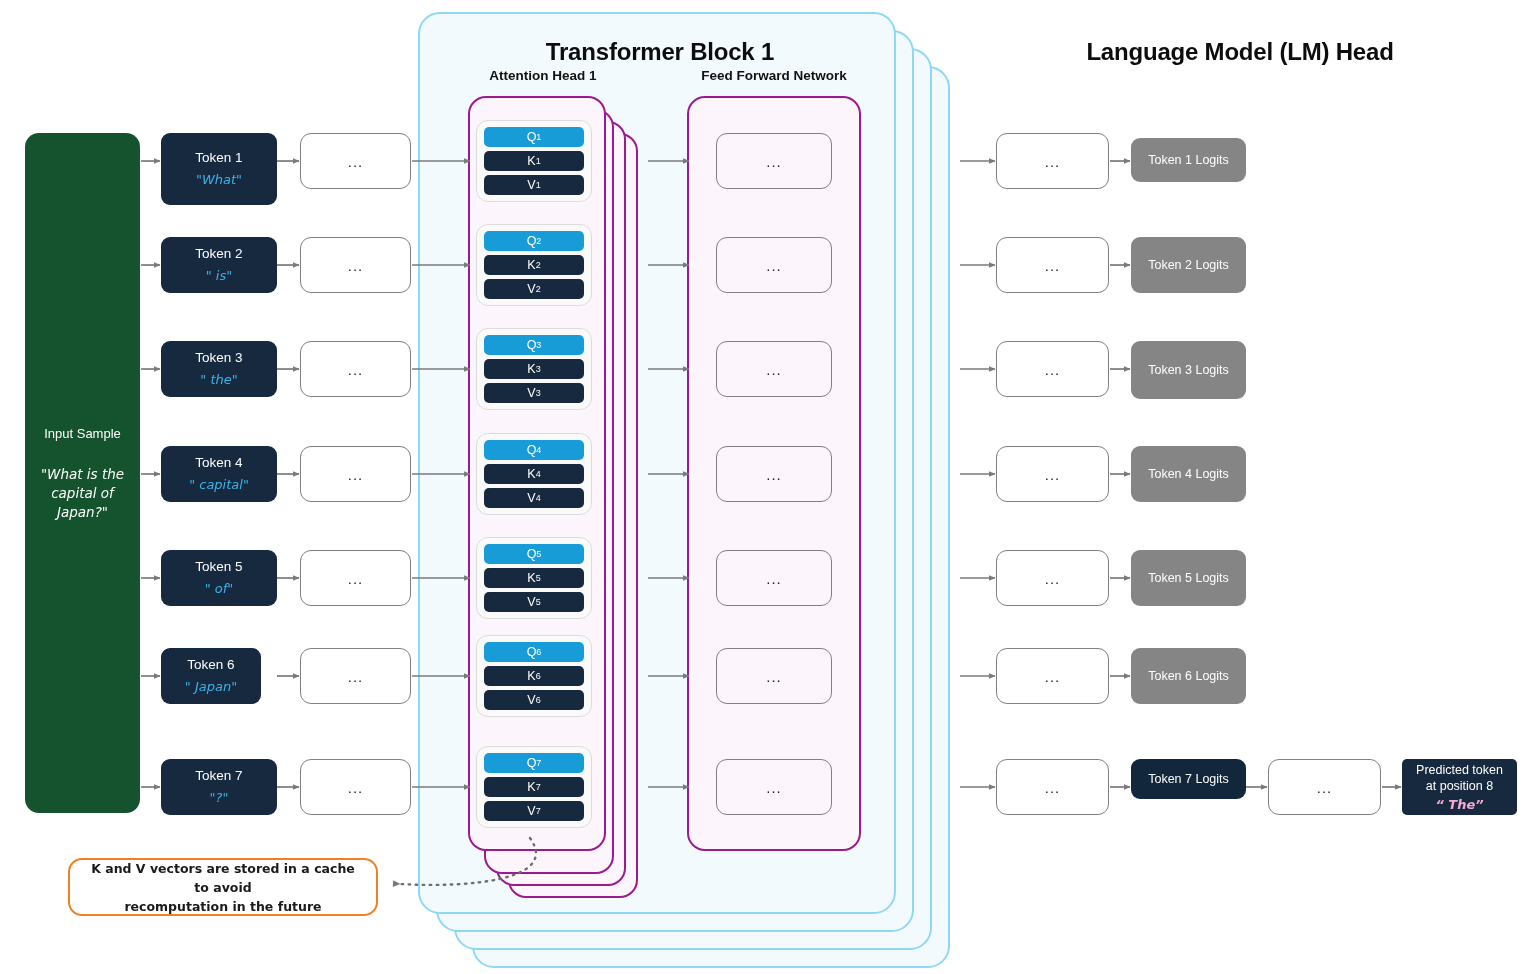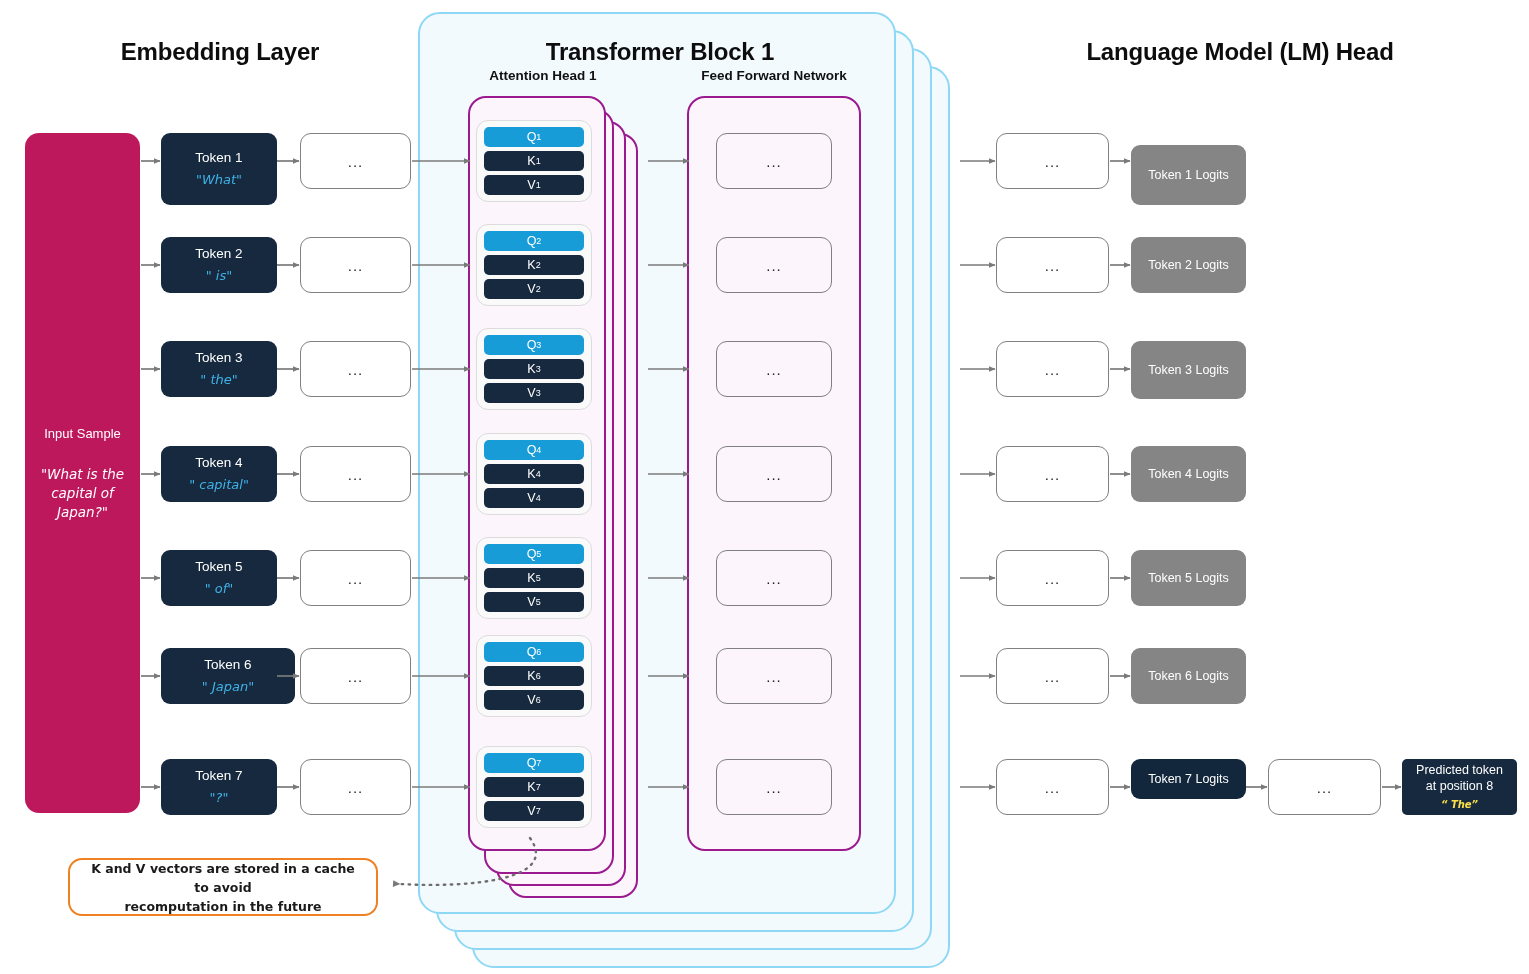--- a/index.html
+++ b/index.html
@@ -42,21 +42,21 @@
   .ffn-box{
     position:absolute;border:2.5px solid #9B1A8F;border-radius:18px;
     background:#FDF5FC;box-sizing:border-box;z-index:8;
   }
 
   
   .box{position:absolute;box-sizing:border-box;display:flex;
        flex-direction:column;align-items:center;justify-content:center;}
 
   .input-panel{
-    background:#be185d;border-radius:14px;color:#fff;z-index:5;
+    background:#14532d;border-radius:14px;color:#fff;z-index:5;
     padding:0 8px;text-align:center;gap:7px;
   }
   .input-panel .lbl{font-size:13px;line-height:17px;margin-bottom:16px;}
   .input-panel .sample{
     font-family:"DejaVu Sans",sans-serif;font-size:13.5px;line-height:19px;
     font-style:italic;
   }
 
   .token-box{
     background:#16293F;border-radius:9px;color:#ffffff;z-index:5;
@@ -78,22 +78,22 @@
     font-size:12.5px;z-index:5;
   }
   .logit-box.active{background:#12263C;}
 
   .pred-box{
     background:#16293F;border-radius:5px;color:#ffffff;z-index:5;
     text-align:center;padding:0 6px;
   }
   .pred-box .p-l1{font-size:12.5px;line-height:16px;}
   .pred-box .p-tok{
-    font-family:"DejaVu Sans",sans-serif;font-size:10px;line-height:17px;
-    color:#fde047;font-style:italic;font-weight:bold;margin-top:2px;
+    font-family:"DejaVu Sans",sans-serif;font-size:13px;line-height:17px;
+    color:#f9a8d4;font-style:italic;font-weight:bold;margin-top:2px;
   }
 
   
   .qkv-card{
     position:absolute;background:#FAFAFA;border:1.8px solid #DCDCDC;
     border-radius:12px;box-sizing:border-box;z-index:16;
     display:flex;flex-direction:column;justify-content:center;align-items:center;
   }
   .qkv-row{
     width:100px;height:20px;border-radius:5px;color:#ffffff;
@@ -119,21 +119,20 @@
 </head>
 <body>
 
 <div class="stage">
 
   <div class="tb-layer tb-b3" style="left:472px;top:66px;width:478px;height:902px;"></div>
   <div class="tb-layer tb-b2" style="left:454px;top:48px;width:478px;height:902px;"></div>
   <div class="tb-layer tb-b1" style="left:436px;top:30px;width:478px;height:902px;"></div>
   <div class="tb-layer tb-front" style="left:418px;top:12px;width:478px;height:902px;"></div>
 
-  <div class="sect-title" style="left:0px;top:38px;width:440px;z-index:25;">Embedding Layer</div>
 
   <div class="sect-title" style="left:430px;top:38px;width:460px;z-index:25;">Transformer Block 1</div>
 
   <div class="sect-title" style="left:960px;top:38px;width:560px;z-index:25;">Language Model (LM) Head</div>
 
   <div class="sub-title" style="left:438px;top:68px;width:210px;z-index:25;">Attention Head 1</div>
 
   <div class="sub-title" style="left:668px;top:68px;width:212px;z-index:25;">Feed Forward Network</div>
 
   <div class="ah-layer ah-b3" style="left:508px;top:133px;width:130px;height:765px;"></div>
@@ -227,21 +226,21 @@
     <div class="t-val">" the"</div>
   </div>
   <div class="box token-box" style="left:161px;top:446px;width:116px;height:56px;">
     <div class="t-name">Token 4</div>
     <div class="t-val">" capital"</div>
   </div>
   <div class="box token-box" style="left:161px;top:550px;width:116px;height:56px;">
     <div class="t-name">Token 5</div>
     <div class="t-val">" of"</div>
   </div>
-  <div class="box token-box" style="left:161px;top:648px;width:134px;height:56px;">
+  <div class="box token-box" style="left:161px;top:648px;width:100px;height:56px;">
     <div class="t-name">Token 6</div>
     <div class="t-val">" Japan"</div>
   </div>
   <div class="box token-box" style="left:161px;top:759px;width:116px;height:56px;">
     <div class="t-name">Token 7</div>
     <div class="t-val">"?"</div>
   </div>
 
   <div class="box ellipsis-box" style="left:300px;top:133px;width:111px;height:56px;">
       <span>...</span>
@@ -401,21 +400,21 @@
   <div class="box ellipsis-box" style="left:996px;top:550px;width:113px;height:56px;">
       <span>...</span>
     </div>
   <div class="box ellipsis-box" style="left:996px;top:648px;width:113px;height:56px;">
       <span>...</span>
     </div>
   <div class="box ellipsis-box" style="left:996px;top:759px;width:113px;height:56px;">
       <span>...</span>
     </div>
 
-  <div class="box logit-box" style="left:1131px;top:145px;width:115px;height:60px;">
+  <div class="box logit-box" style="left:1131px;top:138px;width:115px;height:44px;">
       <span>Token 1 Logits</span>
     </div>
   <div class="box logit-box" style="left:1131px;top:237px;width:115px;height:56px;">
       <span>Token 2 Logits</span>
     </div>
   <div class="box logit-box" style="left:1131px;top:341px;width:115px;height:58px;">
       <span>Token 3 Logits</span>
     </div>
   <div class="box logit-box" style="left:1131px;top:446px;width:115px;height:56px;">
       <span>Token 4 Logits</span>

